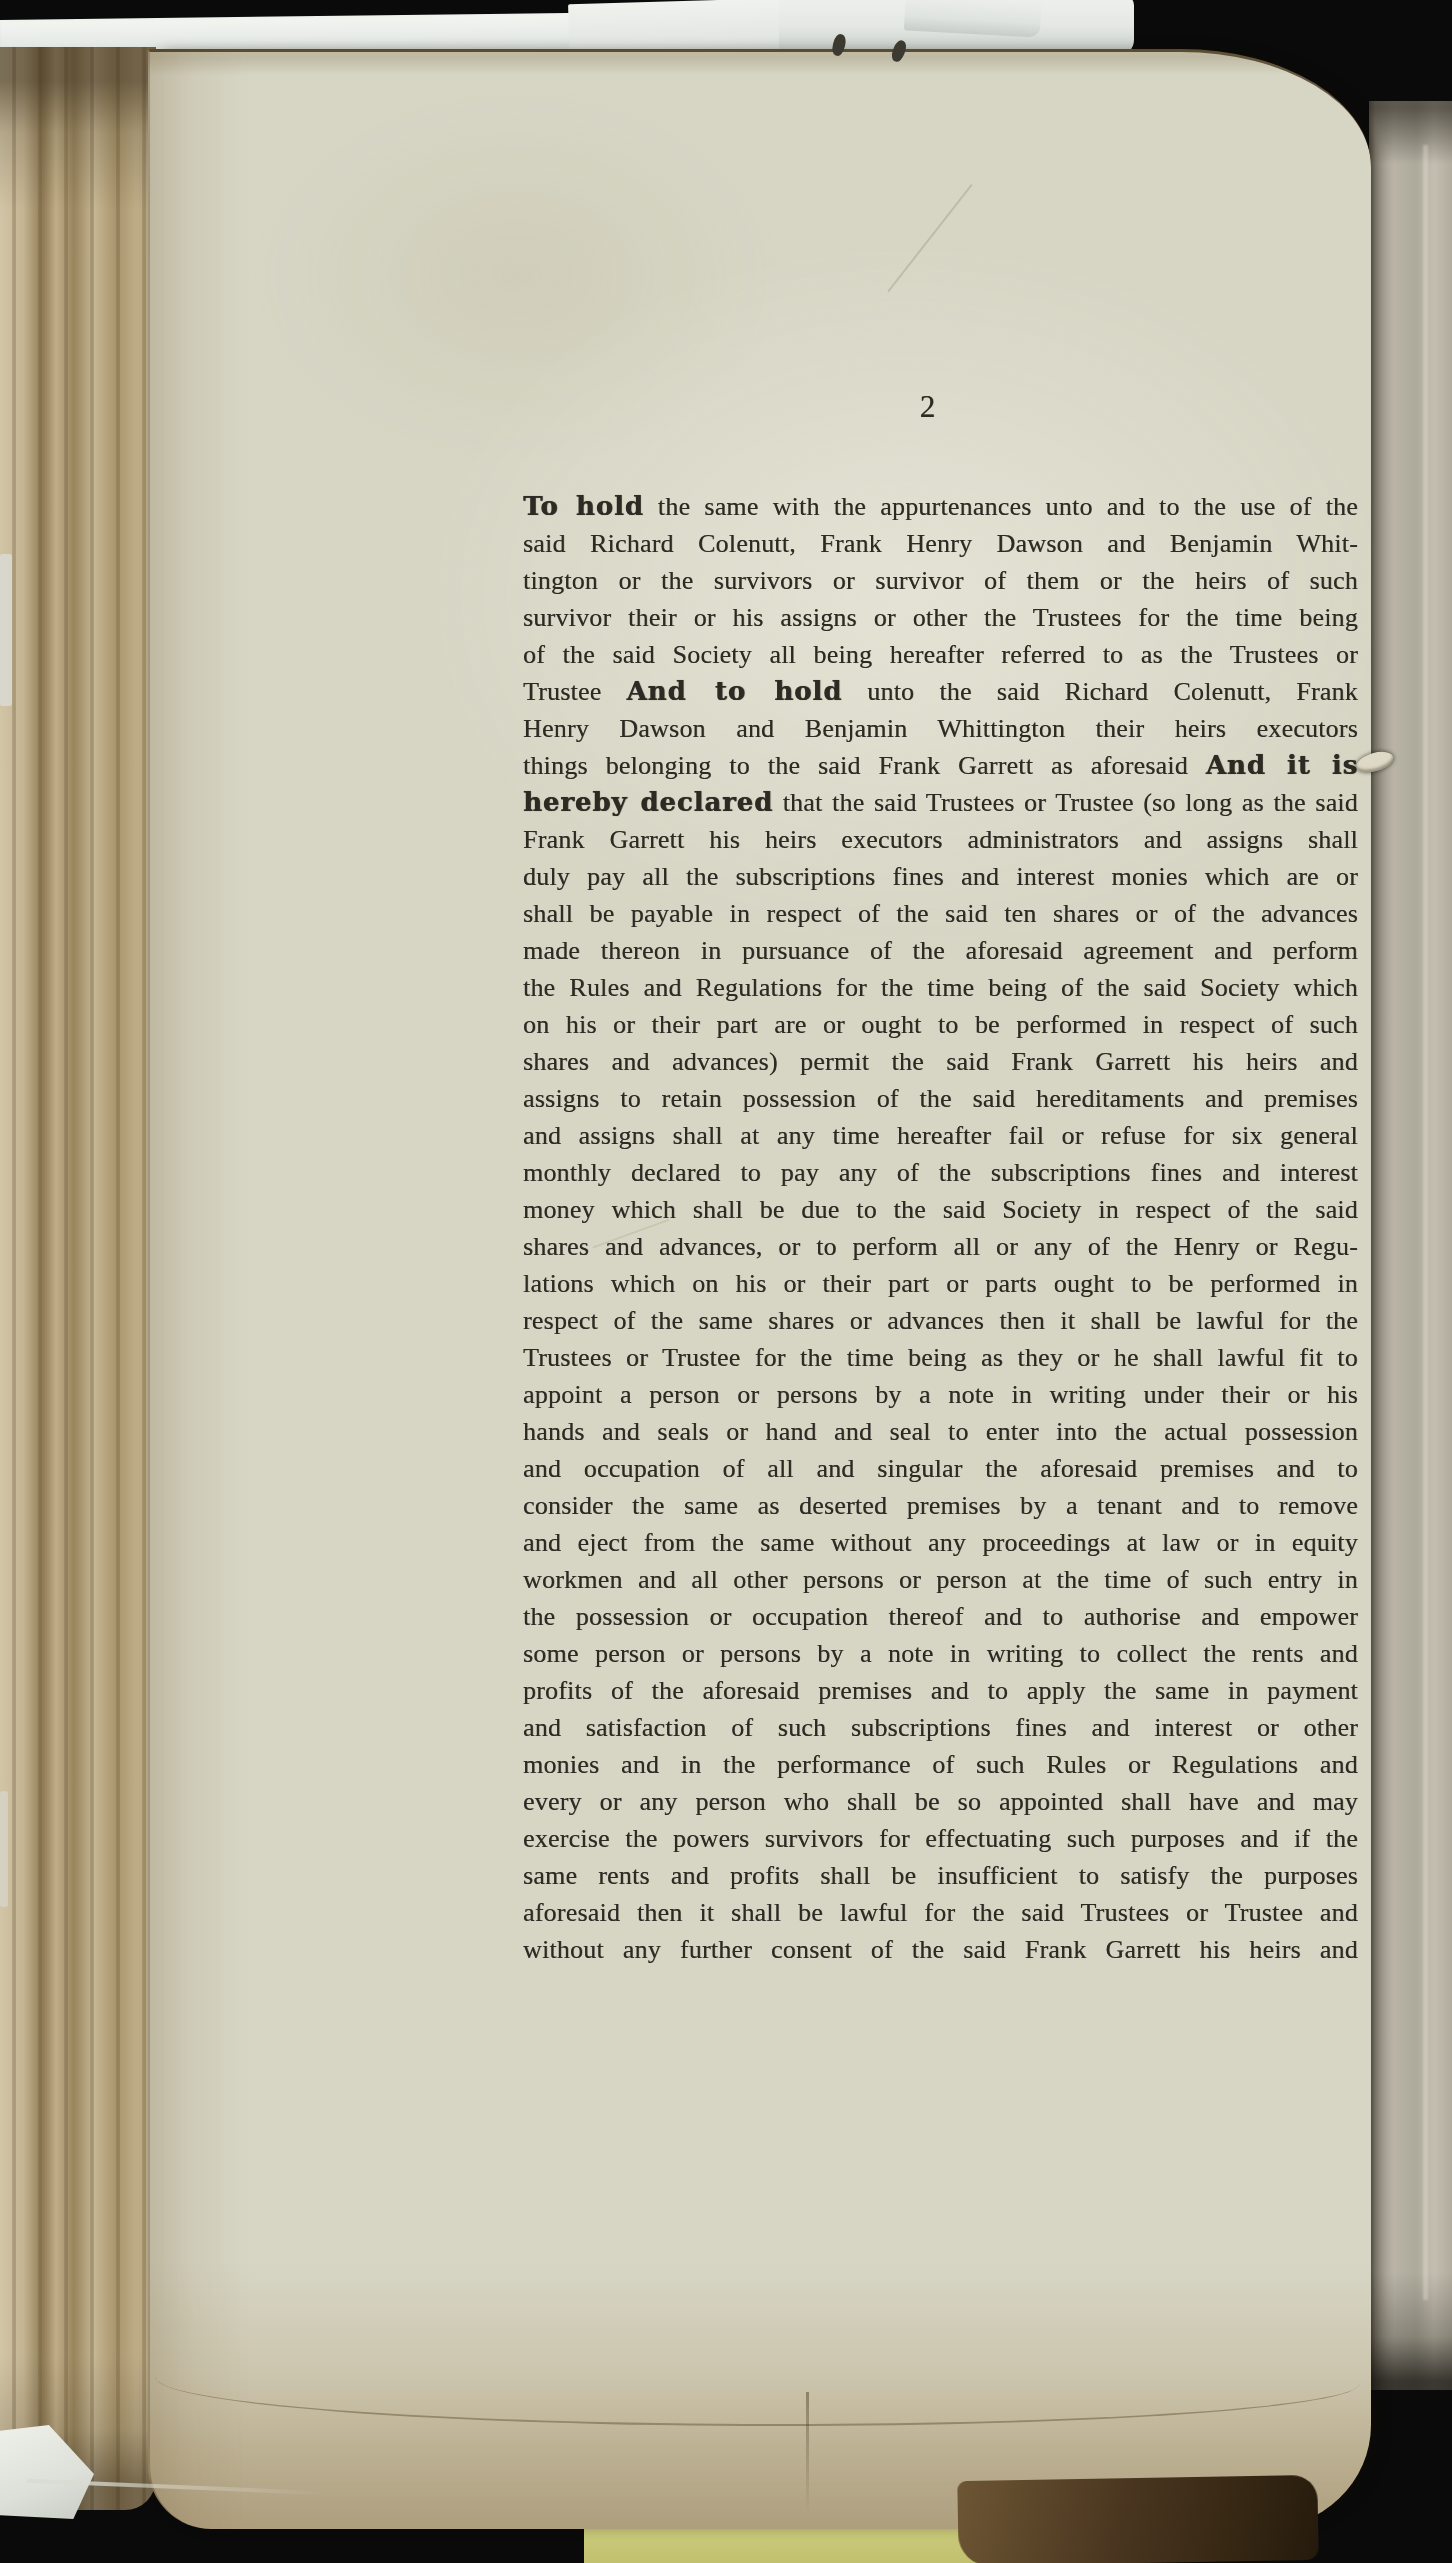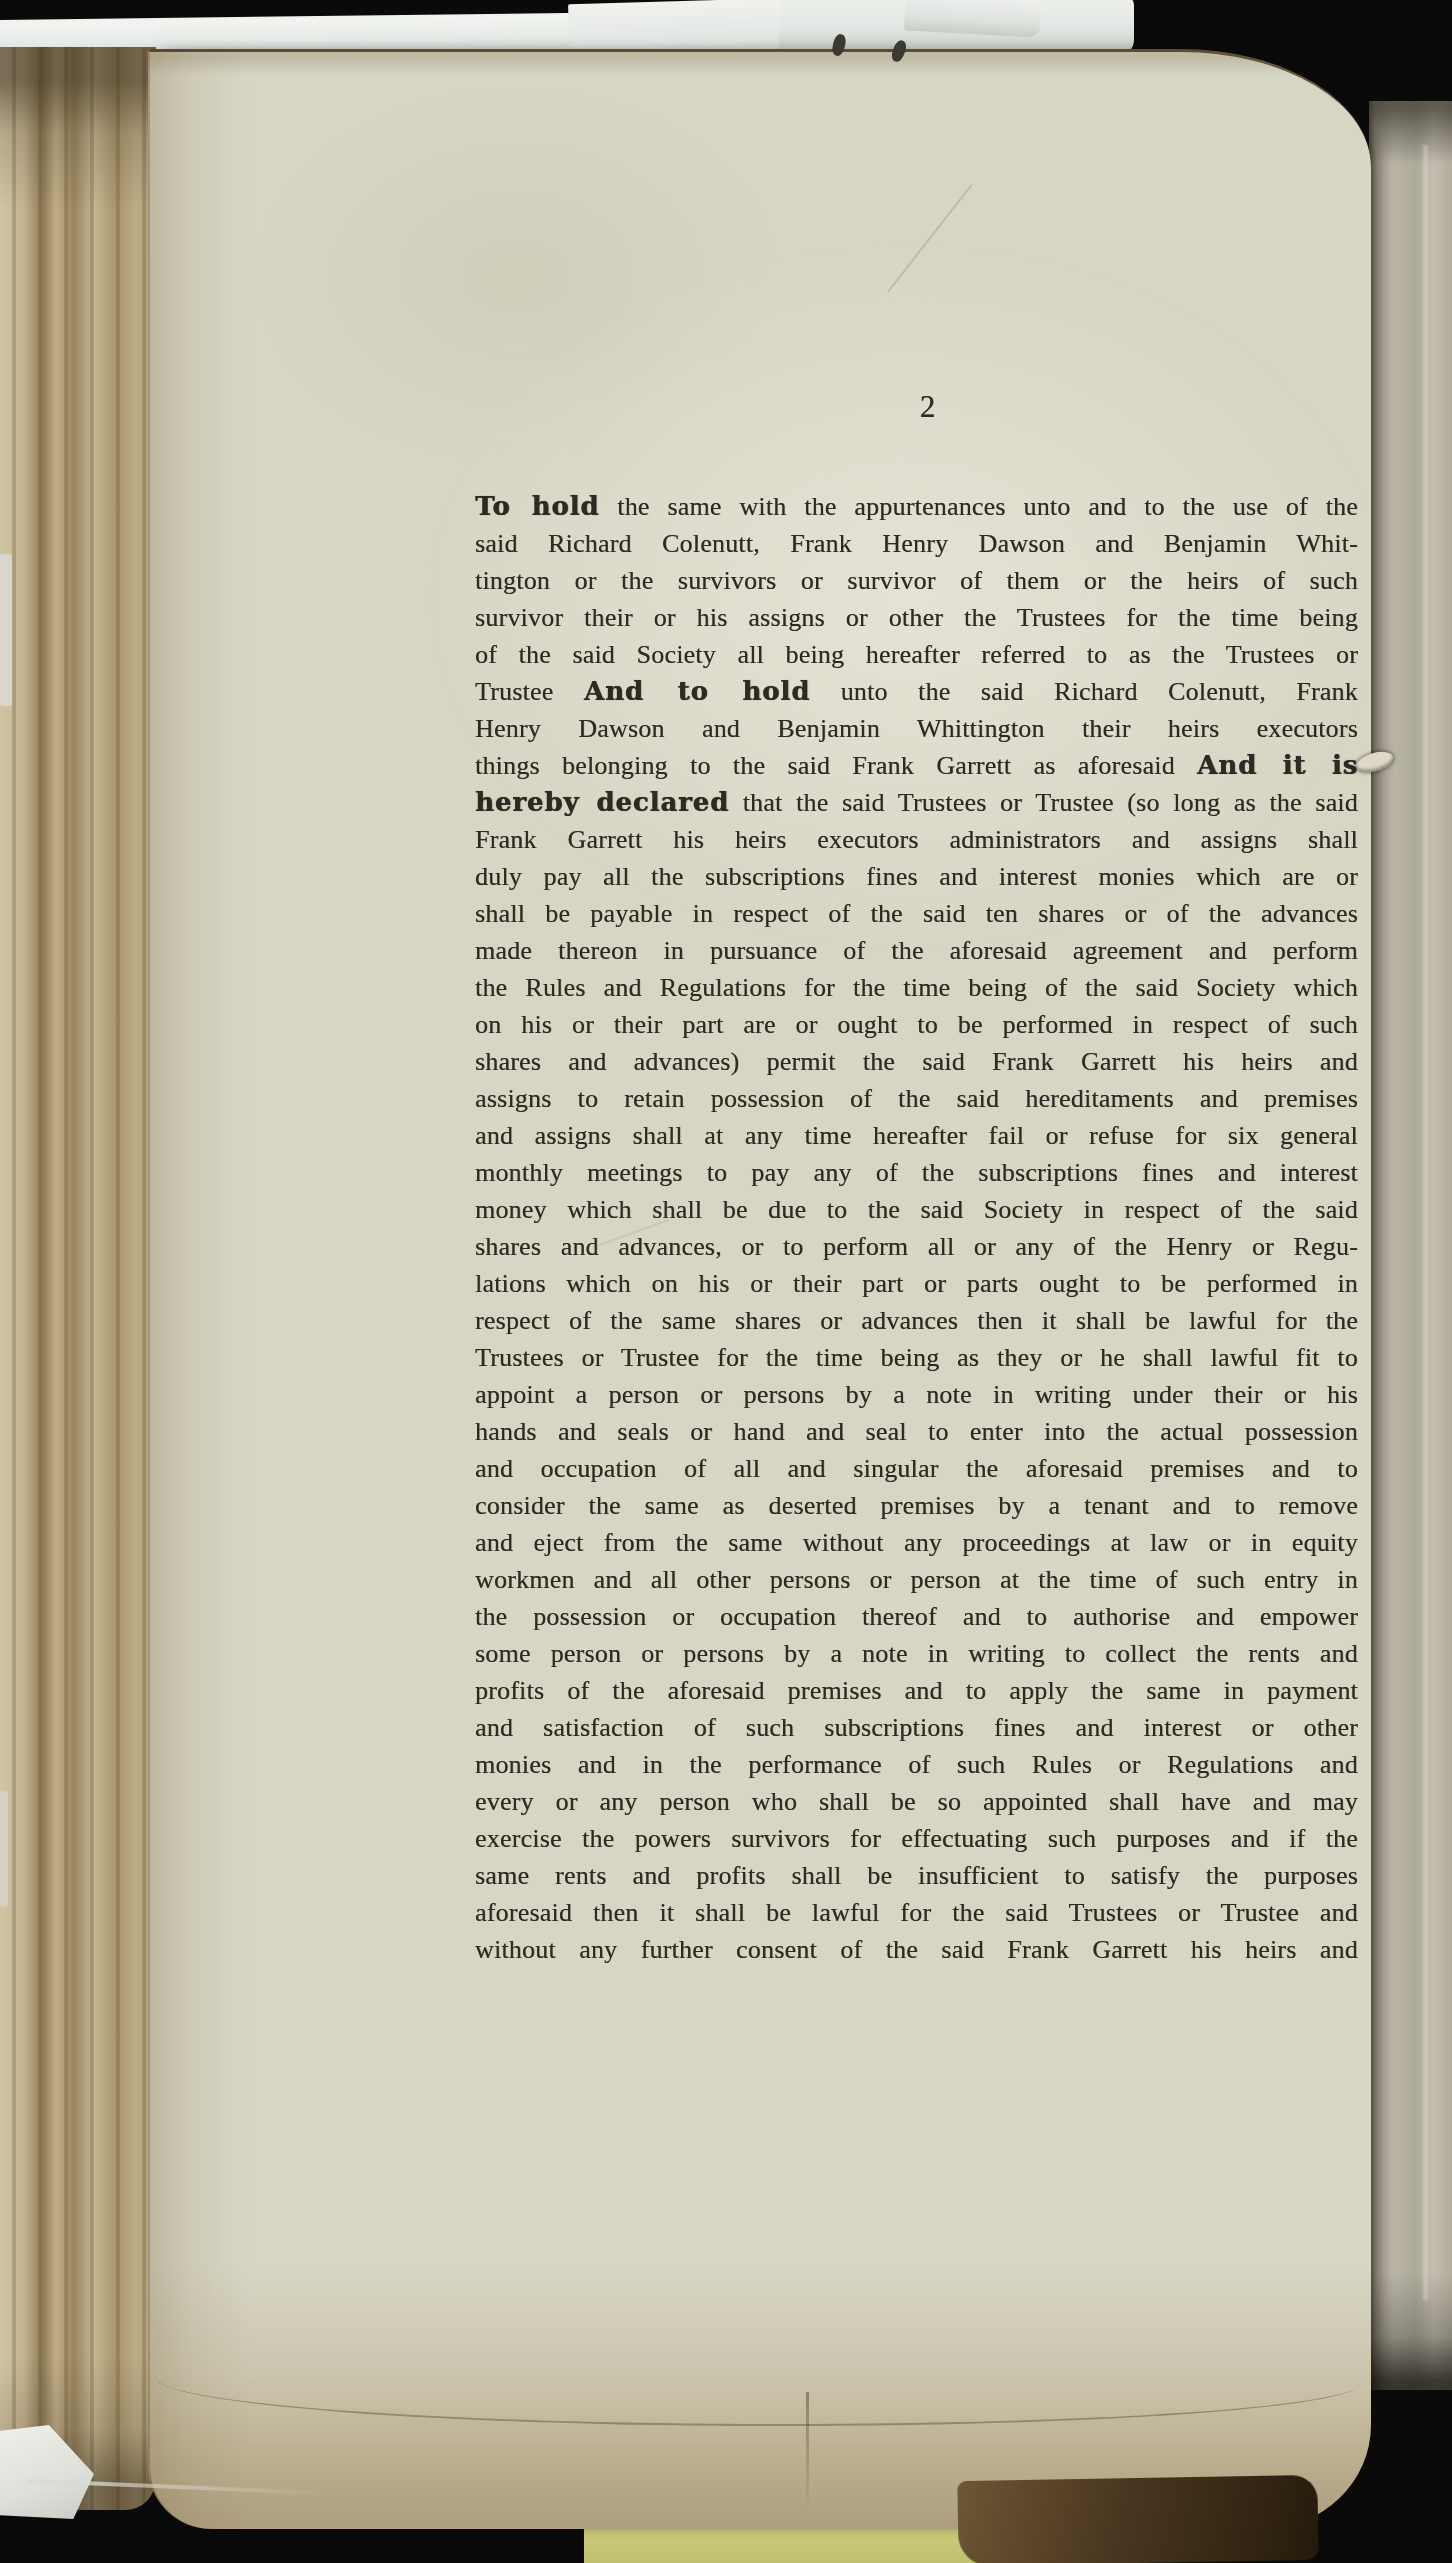--- a/index.html
+++ b/index.html
@@ -71,21 +71,21 @@
   .scratch.a{left:779px;top:118px;width:1.8px;height:136px;transform:rotate(38deg);}
   .scratch.b{left:480px;top:1141px;width:1.8px;height:81px;transform:rotate(70deg);opacity:.6;}
 
   
   .page-number{position:absolute;left:336px;top:337px;width:883px;
     text-align:center;font-size:31px;color:#2b2a23;
     text-shadow:0.4px 0.3px 0.5px rgba(43,42,35,.6);}
   .doc-text{position:absolute;left:325px;top:436px;width:883px;}
   .text-line{height:37px;font-size:26px;line-height:37px;color:#2b2a23;
     text-align:justify;text-align-last:justify;letter-spacing:0.2px;word-spacing:1.8px;
-    white-space:nowrap;text-shadow:0.4px 0.3px 0.5px rgba(43,42,35,.55);}
+    white-space:nowrap;text-shadow:0.4px 0.3px 0.5px rgba(43,42,35,.55);margin-left:48px;}
   .blackletter{font-family:"DejaVu Serif", serif;font-weight:bold;letter-spacing:0.9px;
     text-shadow:0.7px 0.4px 0.7px rgba(28,26,18,.85);}
 
   
   .yellow-slip{position:absolute;left:584px;top:2520px;width:536px;height:43px;z-index:1;
     background:linear-gradient(180deg,#d3d386 0,#caca7b 30%,#c0c06e 100%);}
   .brown-fragment{position:absolute;left:958px;top:2478px;width:360px;height:85px;z-index:3;
     transform:rotate(-1deg);
     background:linear-gradient(105deg,#6d5634 0%,#4a3620 45%,#332512 80%,#241a0c 100%);
     border-radius:9px 25px 12.7px 31px;filter:blur(0.5px);}
@@ -131,21 +131,21 @@
       <div class="text-line"><span class="blackletter">hereby declared</span><span> that the said Trustees or Trustee (so long as the said</span></div>
       <div class="text-line"><span>Frank Garrett his heirs executors administrators and assigns shall</span></div>
       <div class="text-line"><span>duly pay all the subscriptions fines and interest monies which are or</span></div>
       <div class="text-line"><span>shall be payable in respect of the said ten shares or of the advances</span></div>
       <div class="text-line"><span>made thereon in pursuance of the aforesaid agreement and perform</span></div>
       <div class="text-line"><span>the Rules and Regulations for the time being of the said Society which</span></div>
       <div class="text-line"><span>on his or their part are or ought to be performed in respect of such</span></div>
       <div class="text-line"><span>shares and advances) permit the said Frank Garrett his heirs and</span></div>
       <div class="text-line"><span>assigns to retain possession of the said hereditaments and premises</span></div>
       <div class="text-line"><span>and assigns shall at any time hereafter fail or refuse for six general</span></div>
-      <div class="text-line"><span>monthly meetings to pay any of the subscriptions fines and interest</span></div>
+      <div class="text-line"><span>monthly declared to pay any of the subscriptions fines and interest</span></div>
       <div class="text-line"><span>money which shall be due to the said Society in respect of the said</span></div>
       <div class="text-line"><span>shares and advances, or to perform all or any of the Henry or Regu-</span></div>
       <div class="text-line"><span>lations which on his or their part or parts ought to be performed in</span></div>
       <div class="text-line"><span>respect of the same shares or advances then it shall be lawful for the</span></div>
       <div class="text-line"><span>Trustees or Trustee for the time being as they or he shall lawful fit to</span></div>
       <div class="text-line"><span>appoint a person or persons by a note in writing under their or his</span></div>
       <div class="text-line"><span>hands and seals or hand and seal to enter into the actual possession</span></div>
       <div class="text-line"><span>and occupation of all and singular the aforesaid premises and to</span></div>
       <div class="text-line"><span>consider the same as deserted premises by a tenant and to remove</span></div>
       <div class="text-line"><span>and eject from the same without any proceedings at law or in equity</span></div>

